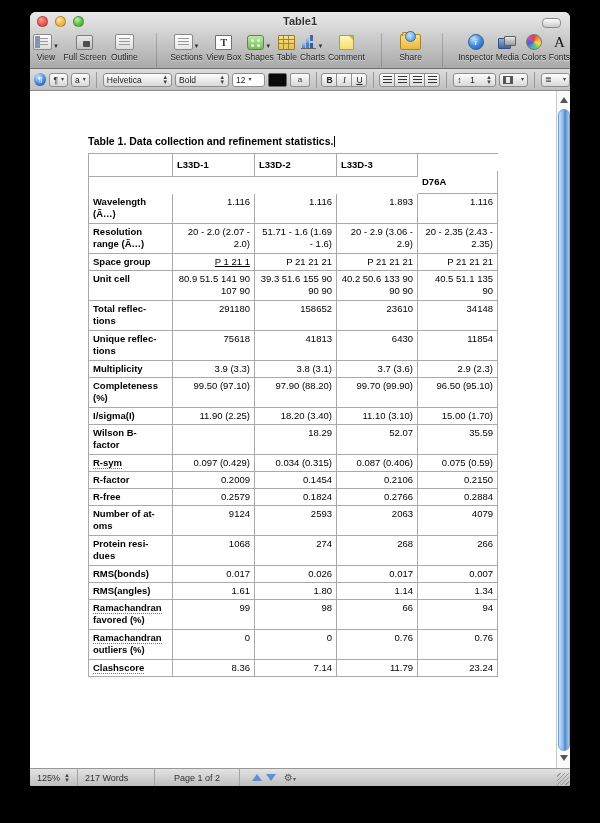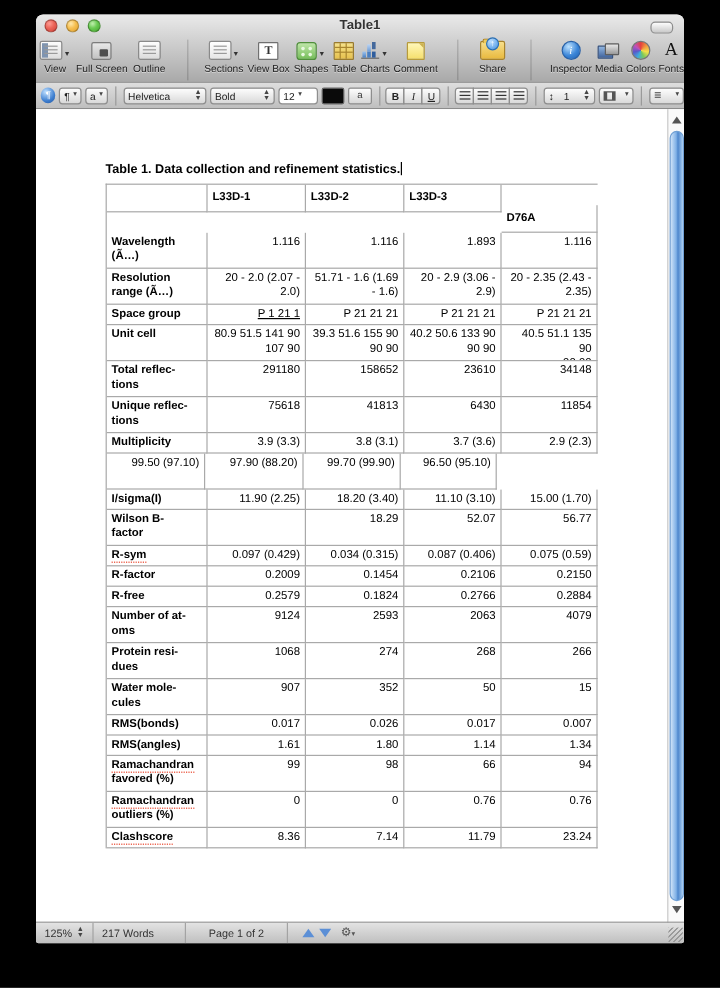--- a/index.html
+++ b/index.html
@@ -443,20 +443,24 @@
               <div>3.8 (3.1)</div>
             </div>
             <div class="cell c3" style="height: 17px;">
               <div>3.7 (3.6)</div>
             </div>
             <div class="cell c4" style="height: 17px;">
               <div>2.9 (2.3)</div>
             </div>
           </div>
           <div class="trow">
+            <div class="cell c0" style="height: 30px;">
+              <div>Completeness</div>
+              <div>(%)</div>
+            </div>
             <div class="cell c1" style="height: 30px;">
               <div>99.50 (97.10)</div>
             </div>
             <div class="cell c2" style="height: 30px;">
               <div>97.90 (88.20)</div>
             </div>
             <div class="cell c3" style="height: 30px;">
               <div>99.70 (99.90)</div>
             </div>
             <div class="cell c4" style="height: 30px;">
@@ -488,21 +492,21 @@
             <div class="cell c1" style="height: 30px;">
               <div></div>
             </div>
             <div class="cell c2" style="height: 30px;">
               <div>18.29</div>
             </div>
             <div class="cell c3" style="height: 30px;">
               <div>52.07</div>
             </div>
             <div class="cell c4" style="height: 30px;">
-              <div>56.77</div>
+              <div>35.59</div>
             </div>
           </div>
           <div class="trow">
             <div class="cell c0" style="height: 17px;">
               <div><span class="misspell">R-sym</span></div>
             </div>
             <div class="cell c1" style="height: 17px;">
               <div>0.097 (0.429)</div>
             </div>
             <div class="cell c2" style="height: 17px;">
@@ -576,38 +580,20 @@
               <div>1068</div>
             </div>
             <div class="cell c2" style="height: 30px;">
               <div>274</div>
             </div>
             <div class="cell c3" style="height: 30px;">
               <div>268</div>
             </div>
             <div class="cell c4" style="height: 30px;">
               <div>266</div>
-            </div>
-          </div>
-          <div class="trow">
-            <div class="cell c0" style="height: 30px;">
-              <div>Water mole-</div>
-              <div>cules</div>
-            </div>
-            <div class="cell c1" style="height: 30px;">
-              <div>907</div>
-            </div>
-            <div class="cell c2" style="height: 30px;">
-              <div>352</div>
-            </div>
-            <div class="cell c3" style="height: 30px;">
-              <div>50</div>
-            </div>
-            <div class="cell c4" style="height: 30px;">
-              <div>15</div>
             </div>
           </div>
           <div class="trow">
             <div class="cell c0" style="height: 17px;">
               <div>RMS(bonds)</div>
             </div>
             <div class="cell c1" style="height: 17px;">
               <div>0.017</div>
             </div>
             <div class="cell c2" style="height: 17px;">

